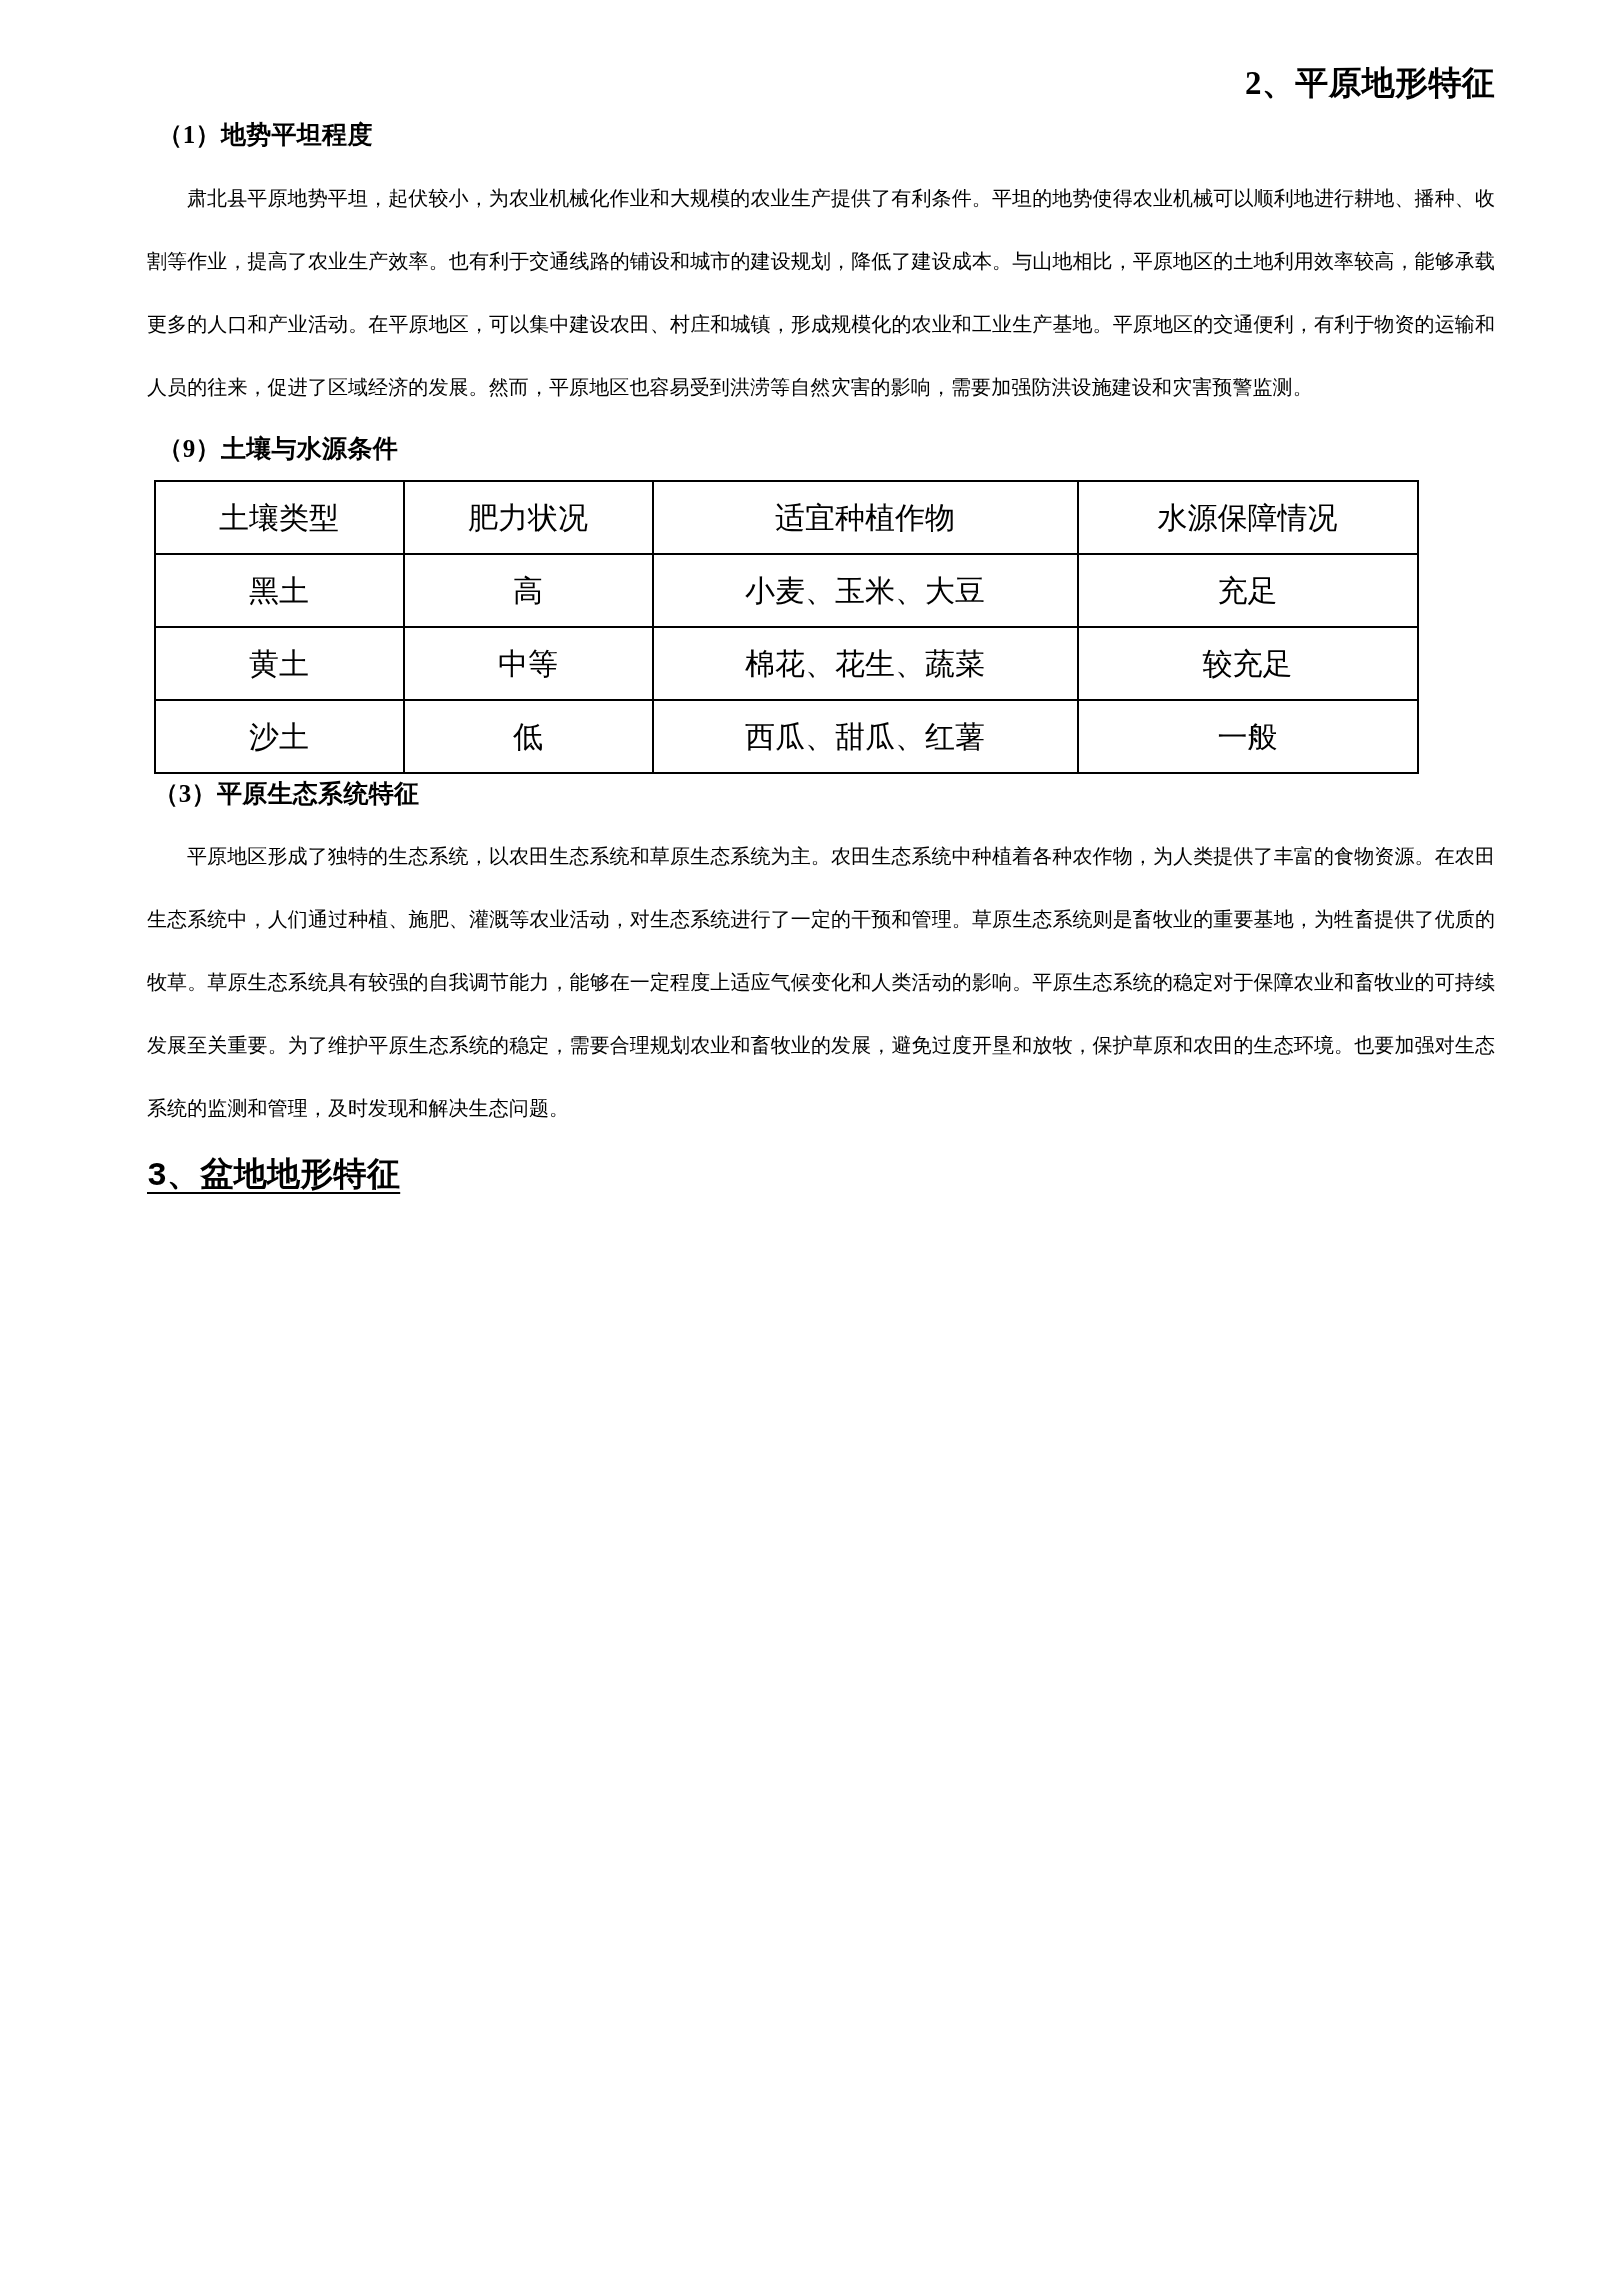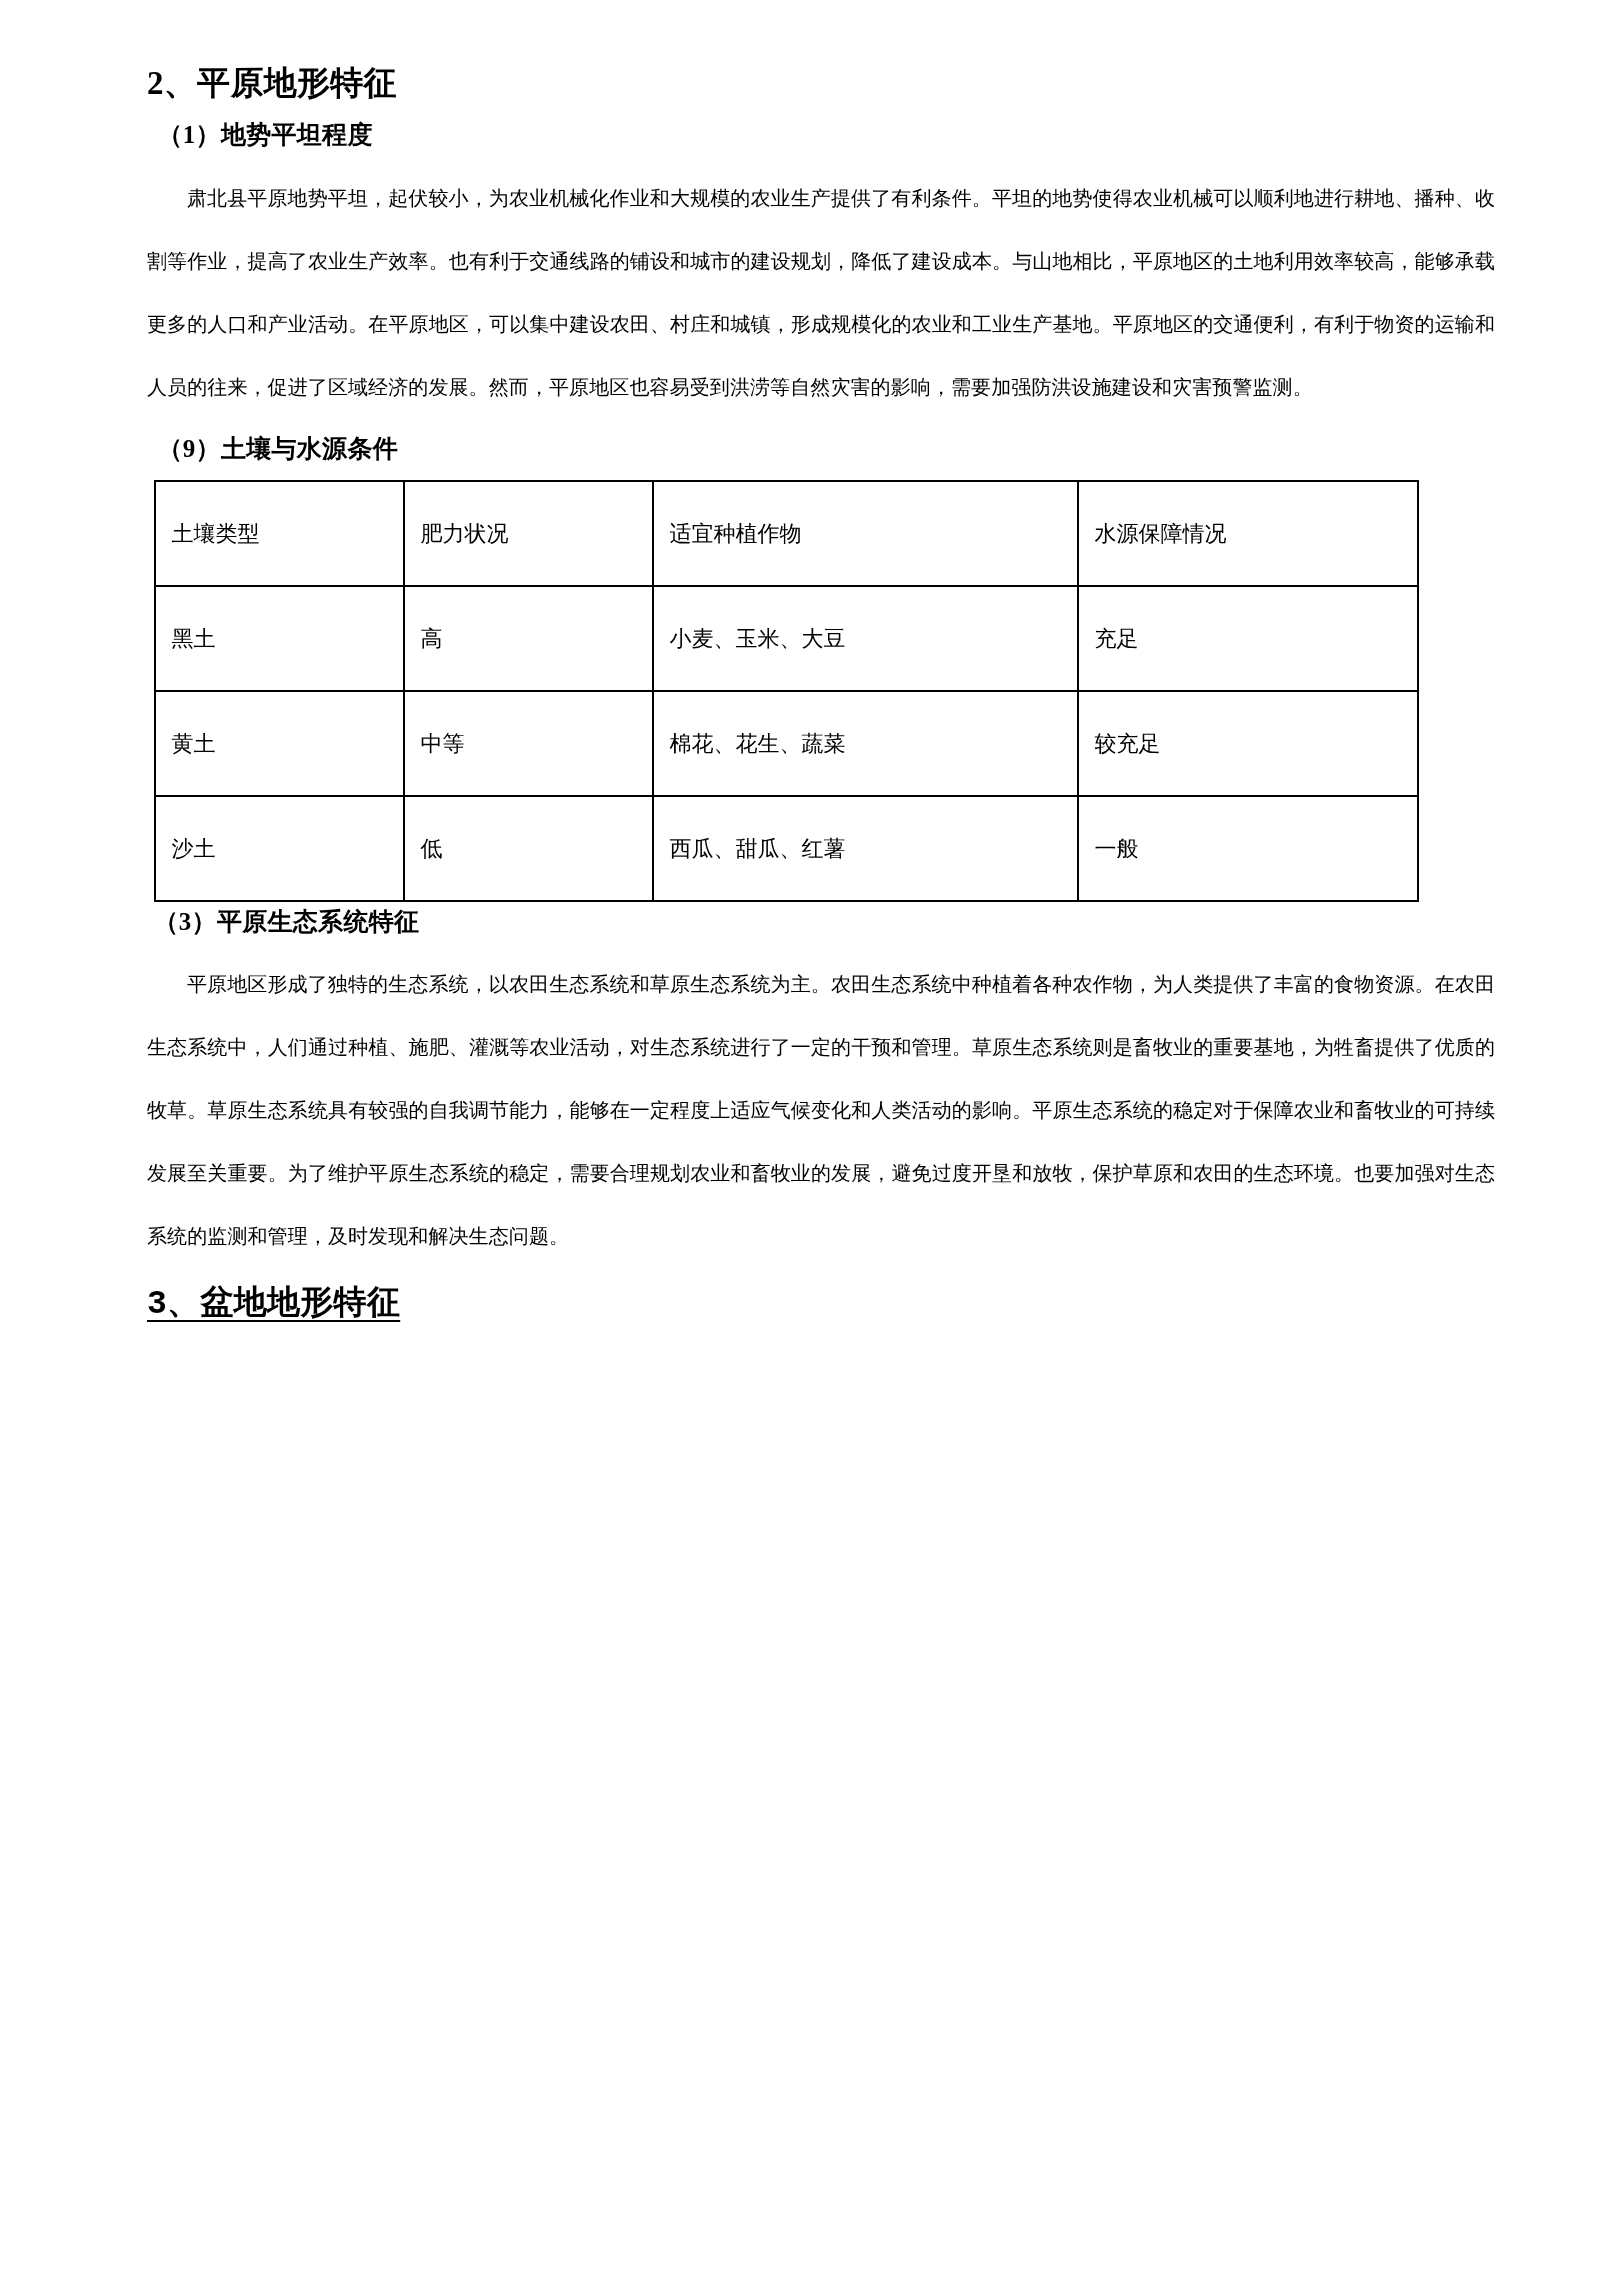--- a/index.html
+++ b/index.html
@@ -25,21 +25,21 @@
     width: 1348px;
   }
   
   .h-section {
     font-size: 33px;
     font-weight: bold;
     line-height: 1.0;
     margin: 0 0 22px 0;
     letter-spacing: 0.3px;
   }
-  .h-section.first { margin-top: 5.2px; }
+  .h-section.first { margin-top: 5.2px; text-align: right; }
   .h-sub {
     font-size: 25px;
     font-weight: bold;
     line-height: 1.0;
     margin: 0 0 19.6px 0;
     padding-left: 10.5px;
     letter-spacing: 0.3px;
   }
   .h-sub.tight { padding-left: 6.5px; }
   .h-section.underline {
@@ -62,26 +62,26 @@
   
   table.soil-table {
     border-collapse: collapse;
     width: 1263px;
     margin: 3.9px 0 6.5px 6.5px;
     table-layout: fixed;
   }
   table.soil-table td,
   table.soil-table th {
     border: 2px solid #000000;
-    font-size: 22px;
+    font-size: 30px;
     font-weight: normal;
-    text-align: left;
+    text-align: center;
     vertical-align: middle;
     height: 71px;
-    padding: 16px;
+    padding: 0;
     line-height: 1.1;
   }
   table.soil-table col.c1 { width: 249px; }
   table.soil-table col.c2 { width: 249px; }
   table.soil-table col.c3 { width: 425px; }
   table.soil-table col.c4 { width: 340px; }
 </style>
 </head>
 <body>
 

